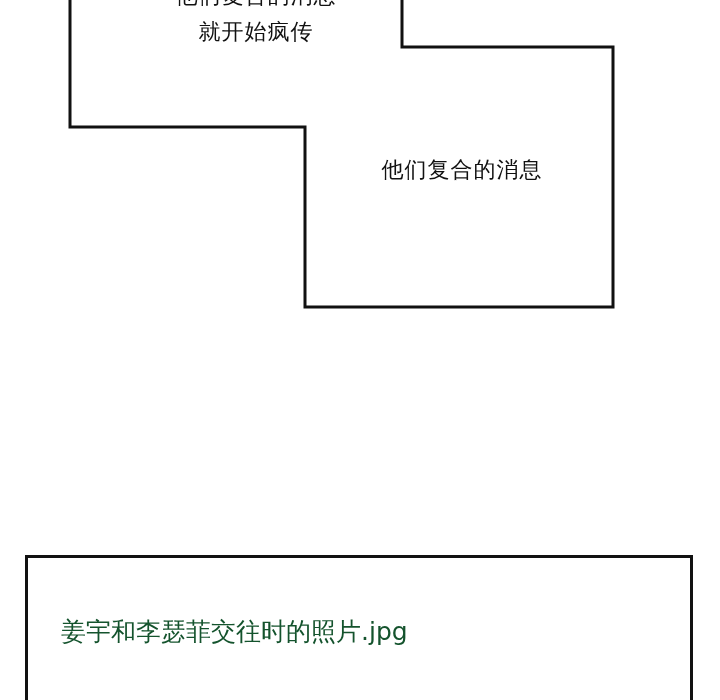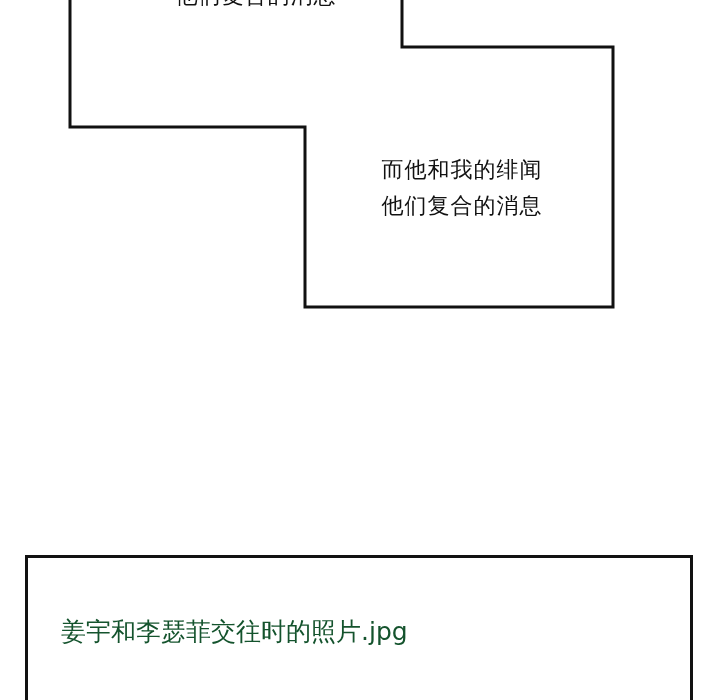--- a/index.html
+++ b/index.html
@@ -64,22 +64,22 @@
   </style>
 </head>
 <body>
 
 <svg class="panel-shape" viewBox="0 0 720 700" xmlns="http://www.w3.org/2000/svg">
   <polygon points="70,-5 70,127 305,127 305,307 613,307 613,47 402,47 402,-5" fill="#ffffff" stroke="#111111" stroke-width="3" stroke-linejoin="miter"></polygon>
 </svg>
 
 <div class="caption caption-1">
   <span class="line">他们复合的消息</span>
+  <span class="line">就开始疯传</span>
 </div>
 
 <div class="caption caption-2">
-  <span class="line">而他和我的绯闻</span>
   <span class="line">他们复合的消息</span>
 </div>
 
 <div class="file-box">
   <span class="file-name">姜宇和李瑟菲交往时的照片.jpg</span>
 </div>
 
 </body></html>

